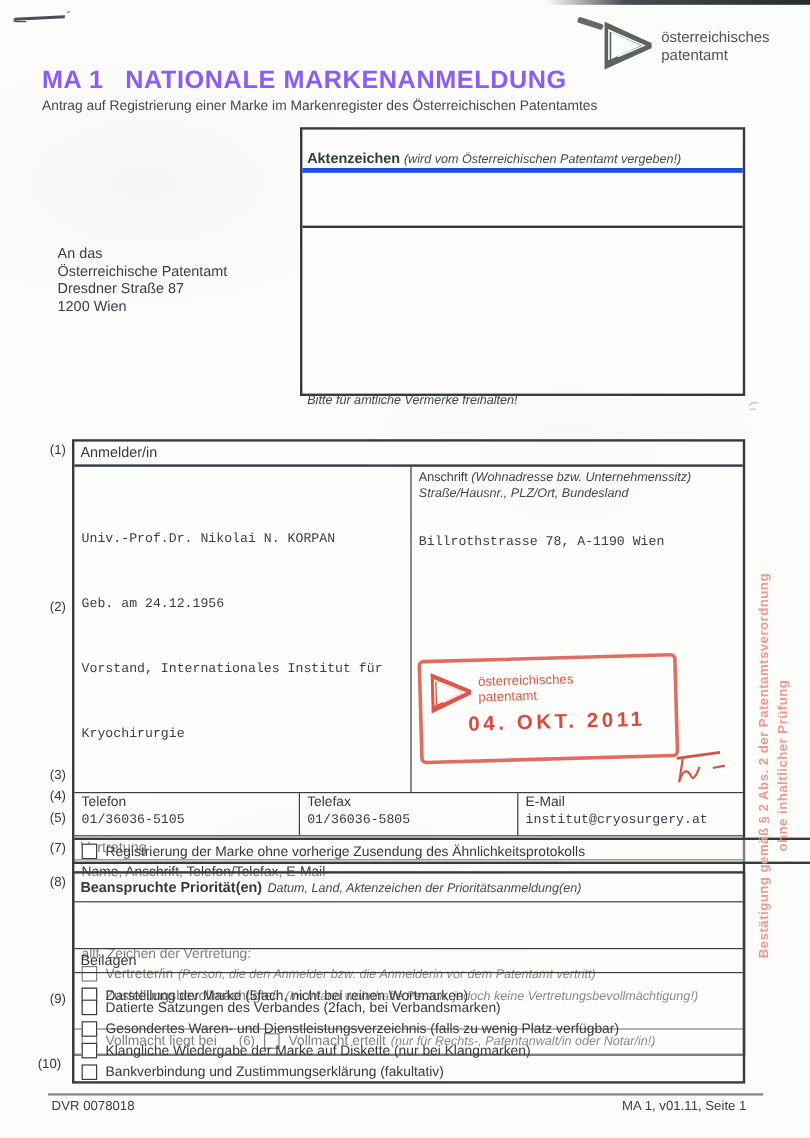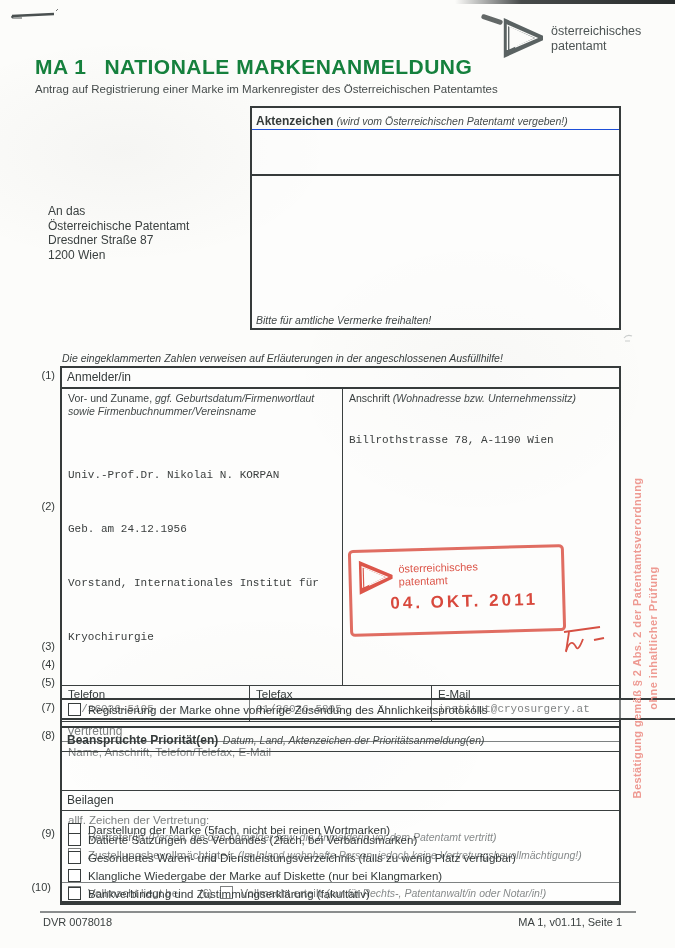--- a/index.html
+++ b/index.html
@@ -14,27 +14,27 @@
   .abs{position:absolute;}
   
   .artifact-topline{left:455px;top:0;width:220px;height:4px;background:linear-gradient(90deg,rgba(40,44,44,0),rgba(40,44,44,.85) 30%,#272b2b);}
   .artifact-smudge{left:481px;top:17px;width:22px;height:5px;background:#3c4242;transform:rotate(18deg);border-radius:2px;opacity:.8;}
   .artifact-pen{left:10px;top:9px;width:50px;height:16px;}
   .artifact-dot{left:622px;top:333px;width:12px;height:10px;opacity:.5;}
 
   
   .logo-box{left:503px;top:16px;display:flex;align-items:flex-start;}
   .logo-text{margin-left:8px;margin-top:8px;font-size:12.5px;line-height:15px;color:#4d5454;}
-  .title-row{left:35px;top:55px;font-weight:bold;font-size:21px;letter-spacing:.5px;color:#15803d;white-space:nowrap;}
+  .title-row{left:35px;top:55px;font-weight:bold;font-size:21px;letter-spacing:.5px;color:#8b5cf6;white-space:nowrap;}
   .title-row .gap{display:inline-block;width:18px;}
   .subtitle{left:35px;top:83px;font-size:11.5px;color:#454b4b;}
 
   
   .akt-box{left:250px;top:106px;width:371px;height:224px;border:2px solid #363b3b;background:rgba(255,255,255,.4);box-sizing:border-box;}
-  .akt-head{border-bottom:1px solid #1d4ed8;padding:6px 4px 1px 4px;font-size:11.5px;}
+  .akt-head{border-bottom:4px solid #1d4ed8;padding:17px 4px 1px 4px;font-size:11.5px;}
   .akt-head b{font-size:12px;}
   .akt-head i{font-size:10.5px;color:#464c4c;}
   .akt-part1{height:44px;border-bottom:2px solid #363b3b;}
   .akt-part2{position:relative;height:153px;}
   .akt-note{position:absolute;left:4px;bottom:3px;font-style:italic;font-size:10.5px;color:#414747;}
 
   .address{left:48px;top:204px;font-size:12px;line-height:14.5px;color:#3b4141;}
 
   .hint-note{left:62px;top:352px;font-style:italic;font-size:10.5px;color:#3b4141;}
 
@@ -142,50 +142,47 @@
     </div>
   </div>
 
   <div class="abs address">
     <div>An das</div>
     <div>Österreichische Patentamt</div>
     <div>Dresdner Straße 87</div>
     <div>1200 Wien</div>
   </div>
 
-  <div class="abs hint-note">Die eingeklammerten Zahlen verweisen auf Erläuterungen in der angeschlossenen Ausfüllhilfe!</div>
 
   <div class="abs mnum" style="left:31px;top:369px;">(1)</div>
   <div class="abs mnum" style="left:31px;top:500px;">(2)</div>
   <div class="abs mnum" style="left:31px;top:640px;">(3)</div>
   <div class="abs mnum" style="left:31px;top:658px;">(4)</div>
   <div class="abs mnum" style="left:31px;top:676px;">(5)</div>
   <div class="abs mnum" style="left:31px;top:701px;">(7)</div>
   <div class="abs mnum" style="left:31px;top:729px;">(8)</div>
   <div class="abs mnum" style="left:31px;top:827px;">(9)</div>
   <div class="abs mnum" style="left:27px;top:881px;">(10)</div>
 
   <div class="abs mainbox">
     <div class="sec-head bb2">Anmelder/in</div>
 
     <div class="cols">
       <div class="col-left">
-        <div class="small-lbl">
-          <span>Vor- und Zuname,</span><i> ggf. Geburtsdatum/Firmenwortlaut sowie Firmenbuchnummer/Vereinsname</i>
-        </div>
         <div class="mono val-block">
           <div>Univ.-Prof.Dr. Nikolai N. KORPAN</div>
           <div>Geb. am 24.12.1956</div>
           <div>Vorstand, Internationales Institut für</div>
           <div>Kryochirurgie</div>
         </div>
       </div>
       <div class="col-right">
         <div class="small-lbl">
           <span>Anschrift</span><i> (Wohnadresse bzw. Unternehmenssitz)</i>
+          <div><i>Straße/Hausnr., PLZ/Ort, Bundesland</i></div>
         </div>
         <div class="mono val-single">Billrothstrasse 78, A-1190 Wien</div>
       </div>
     </div>
 
     <div class="c-row bt1">
       <div class="c-cell c1">
         <div class="lab">Telefon</div>
         <div class="mono">01/36036-5105</div>
       </div>

